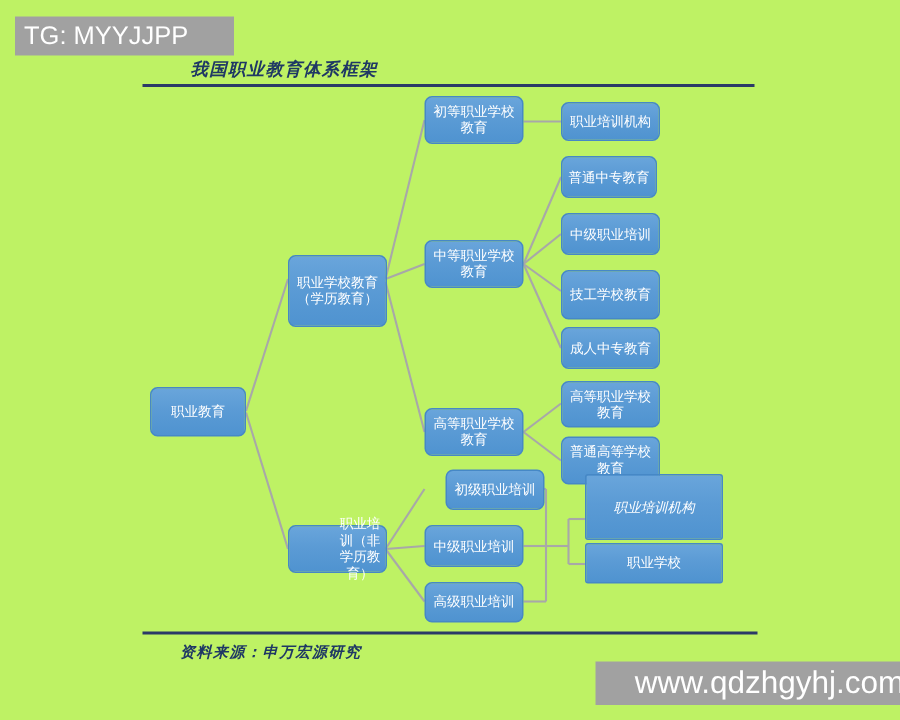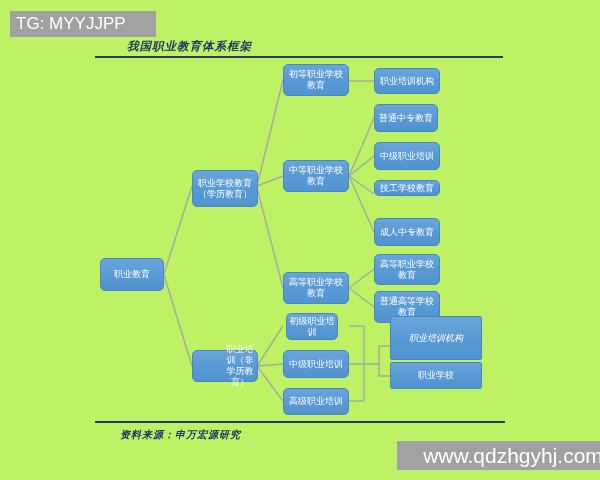--- a/index.html
+++ b/index.html
@@ -71,32 +71,32 @@
       <line x1="349" y1="364" x2="364" y2="364" stroke="#a8a8a8" stroke-width="1.4"></line>
       <line x1="349" y1="401" x2="364" y2="401" stroke="#a8a8a8" stroke-width="1.4"></line>
       <line x1="364" y1="326" x2="364" y2="401" stroke="#a8a8a8" stroke-width="1.4"></line>
       <line x1="364" y1="364" x2="379" y2="364" stroke="#a8a8a8" stroke-width="1.4"></line>
       <line x1="379" y1="346" x2="379" y2="376" stroke="#a8a8a8" stroke-width="1.4"></line>
       <line x1="379" y1="346" x2="390" y2="346" stroke="#a8a8a8" stroke-width="1.4"></line>
       <line x1="379" y1="376" x2="390" y2="376" stroke="#a8a8a8" stroke-width="1.4"></line>
     </svg>
   <div id="nodes">
       <div class="node rounded" style="left: 100px; top: 258px; width: 64px; height: 33px;">职业教育</div>
-      <div class="node rounded" style="left: 192px; top: 170px; width: 66px; height: 37px;">职业学校教育（学历教育）</div>
+      <div class="node rounded" style="left: 192px; top: 170px; width: 66px; height: 48px;">职业学校教育（学历教育）</div>
       <div class="node rounded" style="left: 192px; top: 350px; width: 66px; height: 32px; padding-left: 32px;">职业培训（非学历教育）</div>
       <div class="node rounded" style="left: 283px; top: 64px; width: 66px; height: 32px;">初等职业学校教育</div>
       <div class="node rounded" style="left: 283px; top: 160px; width: 66px; height: 32px;">中等职业学校教育</div>
       <div class="node rounded" style="left: 283px; top: 272px; width: 66px; height: 32px;">高等职业学校教育</div>
-      <div class="node rounded" style="left: 286px; top: 313px; width: 52px; height: 27px;">初级职业培训</div>
+      <div class="node rounded" style="left: 297px; top: 313px; width: 66px; height: 27px;">初级职业培训</div>
       <div class="node rounded" style="left: 283px; top: 350px; width: 66px; height: 28px;">中级职业培训</div>
       <div class="node rounded" style="left: 283px; top: 388px; width: 66px; height: 27px;">高级职业培训</div>
       <div class="node rounded" style="left: 374px; top: 68px; width: 66px; height: 26px;">职业培训机构</div>
       <div class="node rounded" style="left: 374px; top: 104px; width: 64px; height: 28px;">普通中专教育</div>
       <div class="node rounded" style="left: 374px; top: 142px; width: 66px; height: 28px;">中级职业培训</div>
-      <div class="node rounded" style="left: 374px; top: 180px; width: 66px; height: 16px;">技工学校教育</div>
+      <div class="node rounded" style="left: 374px; top: 180px; width: 66px; height: 33px;">技工学校教育</div>
       <div class="node rounded" style="left: 374px; top: 218px; width: 66px; height: 28px;">成人中专教育</div>
       <div class="node rounded" style="left: 374px; top: 254px; width: 66px; height: 31px;">高等职业学校教育</div>
       <div class="node rounded" style="left: 374px; top: 291px; width: 66px; height: 32px;">普通高等学校教育</div>
       <div class="node rect" style="left: 390px; top: 316px; width: 92px; height: 44px; font-style: italic;">职业培训机构</div>
       <div class="node rect" style="left: 390px; top: 362px; width: 92px; height: 27px;">职业学校</div>
     </div>
   <div class="rule rule-bottom"></div>
   <div class="source">资料来源：申万宏源研究</div>
   <div class="wm wm-bottom">www.qdzhgyhj.com</div>
 </div>

